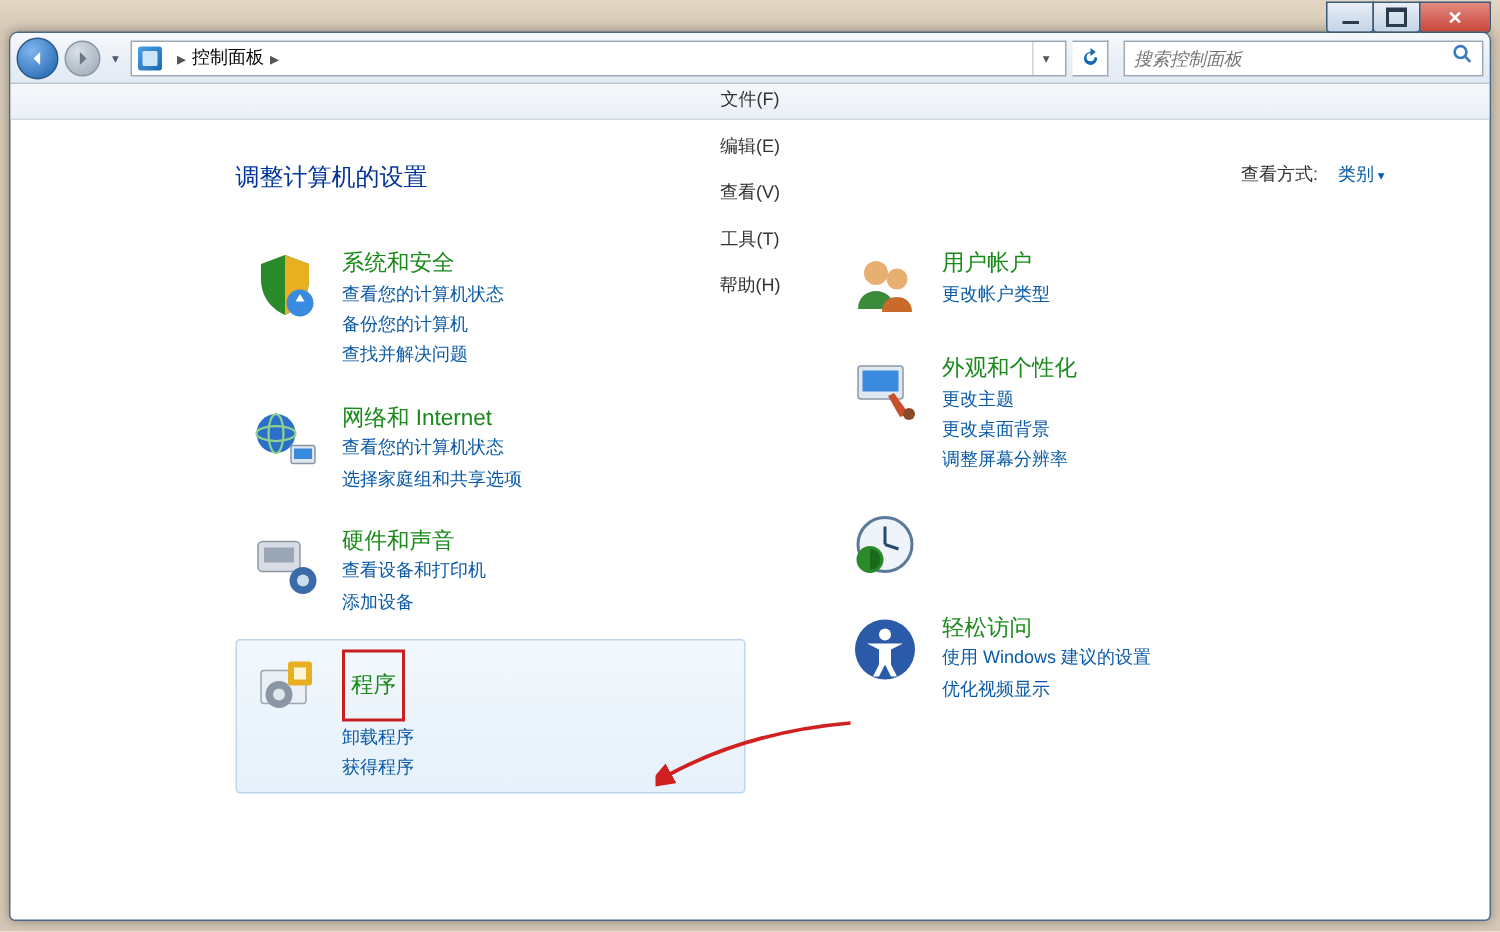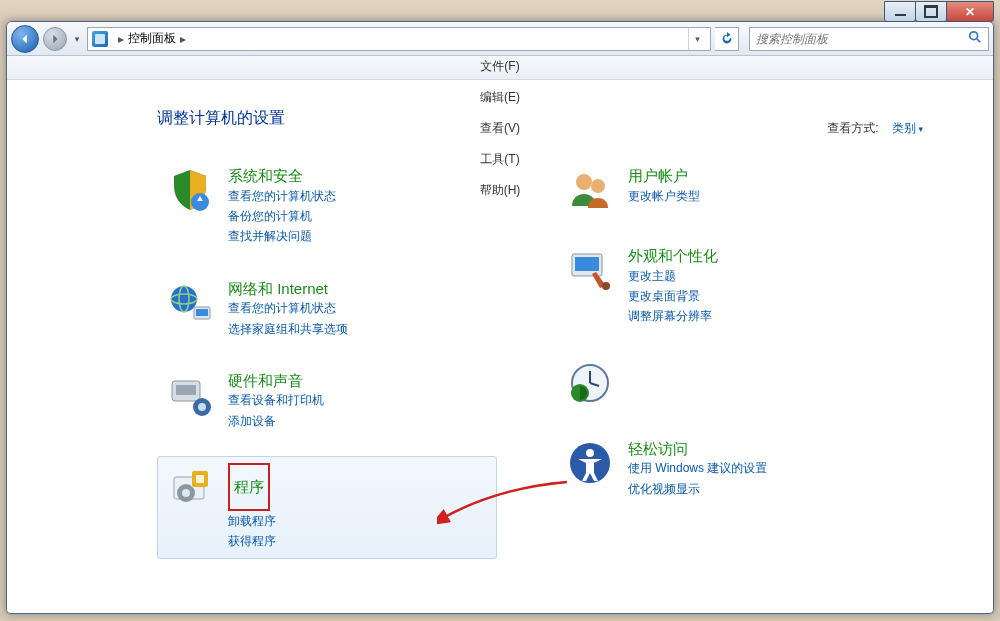--- a/index.html
+++ b/index.html
@@ -55,27 +55,27 @@
 .searchbox .mag svg{width:14px;height:14px;fill:#3a7abf;}
 
 
 .menubar{ height:24px; background: linear-gradient(#f6f8fb,#eaf0f7); border-bottom:1px solid #d0d8e0;
   display:flex; align-items:center; padding:0 6px; font-size:12px; color:#333; gap:10px;flex-direction:column;}
 .menubar span{ padding:2px 4px; }
 
 
 .content{ flex:1; padding: 28px 40px 20px 150px; font-size:12px; overflow:auto; position:relative;}
 .page-title{ font-size:16px; color:#003399; margin-bottom:4px;}
-.viewby{ position:absolute; right:70px; top:40px; font-size:12px; color:#333;}
+.viewby{ position:absolute; right:70px; top:28px; font-size:12px; color:#333;}
 .viewby .label-by{ color:#333;}
 .viewby .cat{ color:#0a5aa8; margin-left:10px;}
 .viewby .cat::after{content:" ▾"; font-size:9px;}
 
 .columns{ display:flex; gap:60px; margin-top:30px;}
-.col{ flex:1; display:flex; flex-direction:column; gap:18px; max-width:340px;}
+.col{ flex:1; display:flex; flex-direction:column; gap:8px; max-width:340px;}
 
 .category{ display:flex; gap:14px; padding:6px 8px; border:1px solid transparent; border-radius:3px;}
 .category.hover{ border-color:#bcd6f0; background:linear-gradient(#f2f8fd,#e6f1fb);}
 .cat-icon{ width:48px; height:48px; flex-shrink:0;}
 .cat-body{}
 .cat-title{ color:#1a8a1a; font-size:15px; line-height:1.3;}
 .category.hover .cat-title{ border:2px solid #c82020; padding:12px 4px; display:inline-block;}
 .cat-link{ display:block; color:#0a5aa8; font-size:12px; line-height:1.7; cursor:pointer;}
 
 

